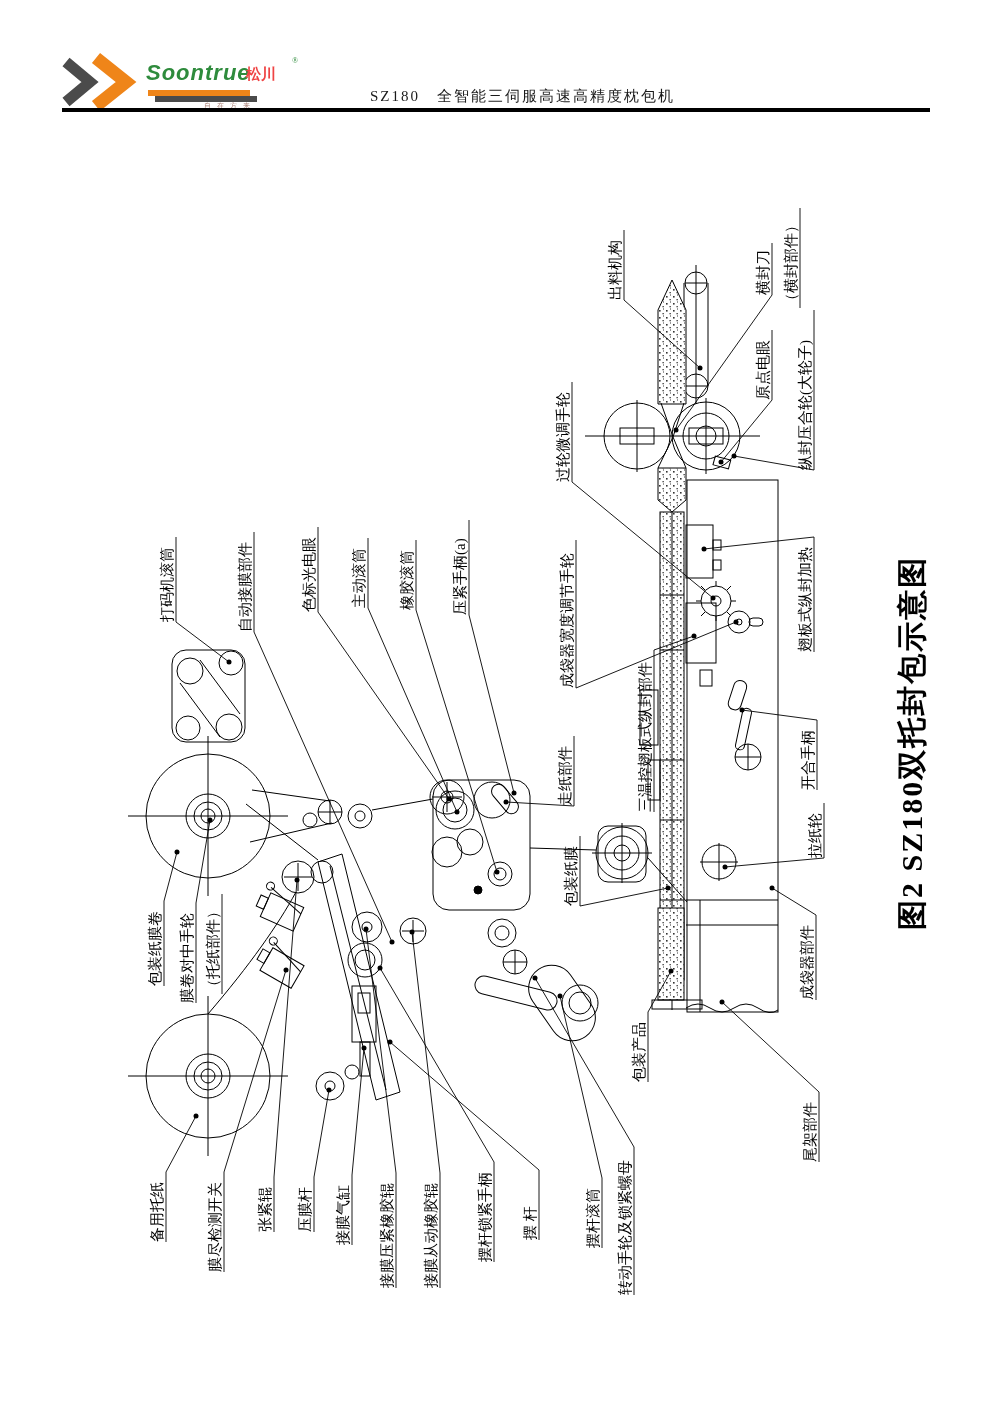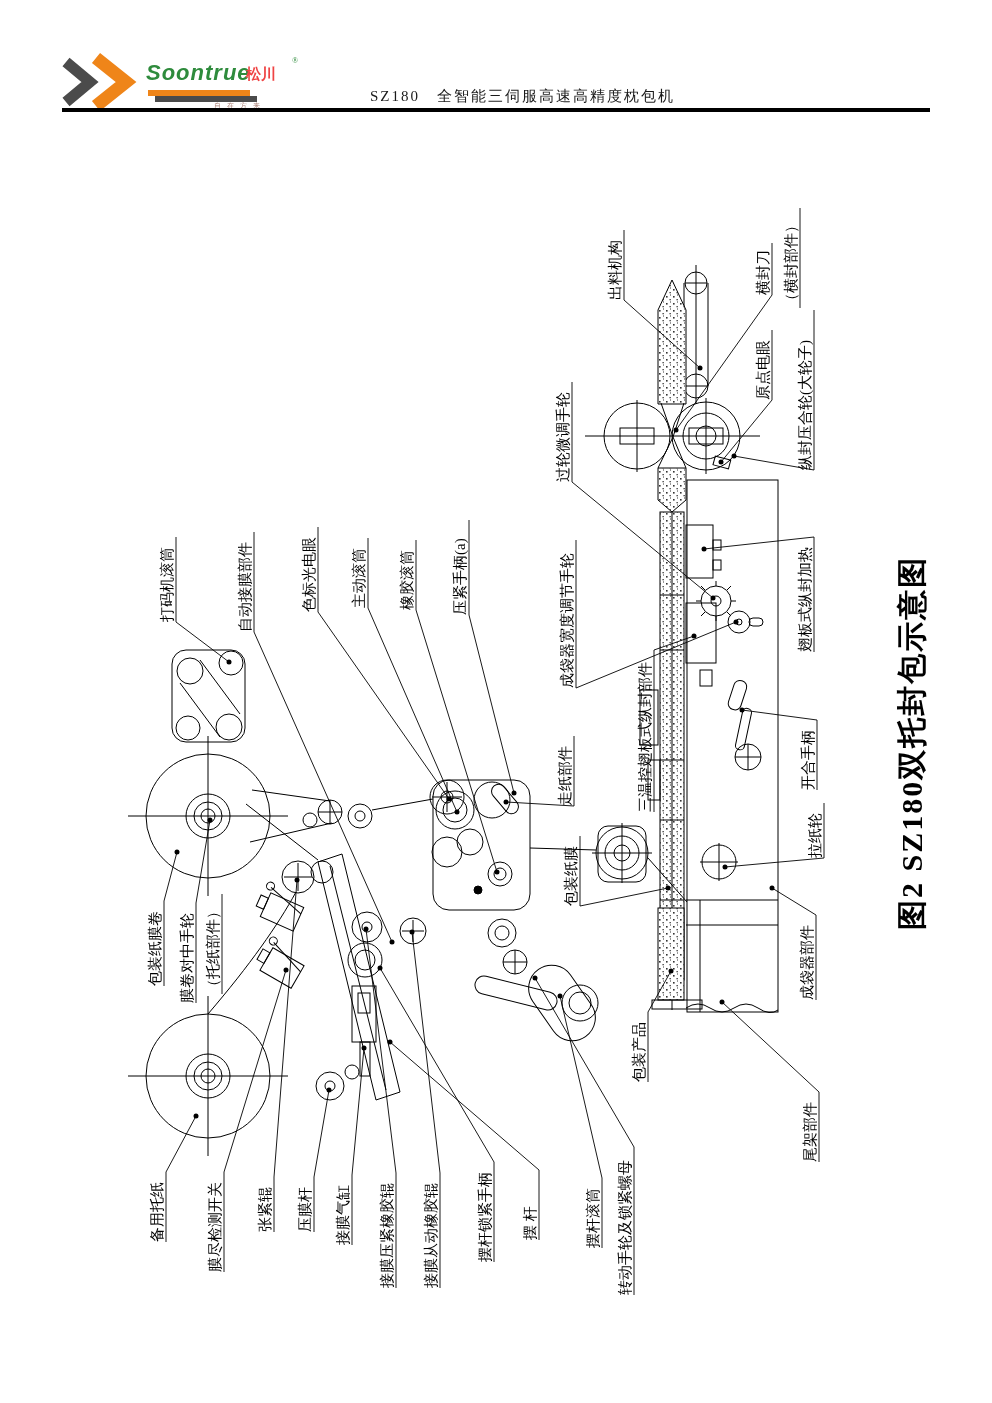--- a/index.html
+++ b/index.html
@@ -4,21 +4,21 @@
 <style>
   html,body{margin:0;padding:0;background:#e8e8e8;}
   .page{position:relative;width:992px;height:1403px;background:#ffffff;margin:0 auto;overflow:hidden;
         font-family:"Liberation Serif",serif;}
   .logo-wrap{position:absolute;left:60px;top:52px;width:240px;height:62px;}
   .logo-svg{position:absolute;left:0;top:0;}
   .brand{position:absolute;left:86px;top:8px;color:#2e8b3c;font-style:italic;font-weight:bold;
          font-size:22px;font-family:"Liberation Sans",sans-serif;letter-spacing:1px;}
   .brand-cn{position:absolute;left:186px;top:13px;color:#ef4444;font-weight:bold;font-size:15px;}
   .reg{position:absolute;left:232px;top:4px;color:#2e8b3c;font-size:8px;}
-  .tagline{position:absolute;left:154px;top:49px;color:#a87f74;font-size:7px;letter-spacing:6px;}
+  .tagline{position:absolute;left:144px;top:49px;color:#a87f74;font-size:7px;letter-spacing:6px;}
   .doc-title{position:absolute;left:370px;top:87px;font-size:15px;color:#1a1a1a;letter-spacing:2px;text-align:right;}
   .header-rule{position:absolute;left:62px;top:108px;width:868px;height:4px;background:#000;}
   svg text{user-select:none;}
   .lbl{font-family:"Liberation Serif",serif;font-size:15px;fill:#000;}
   .fig-title{font-family:"Liberation Serif",serif;font-size:30px;font-weight:bold;fill:#000;letter-spacing:2px;}
 </style>
 </head>
 <body>
 
 <div class="page">

